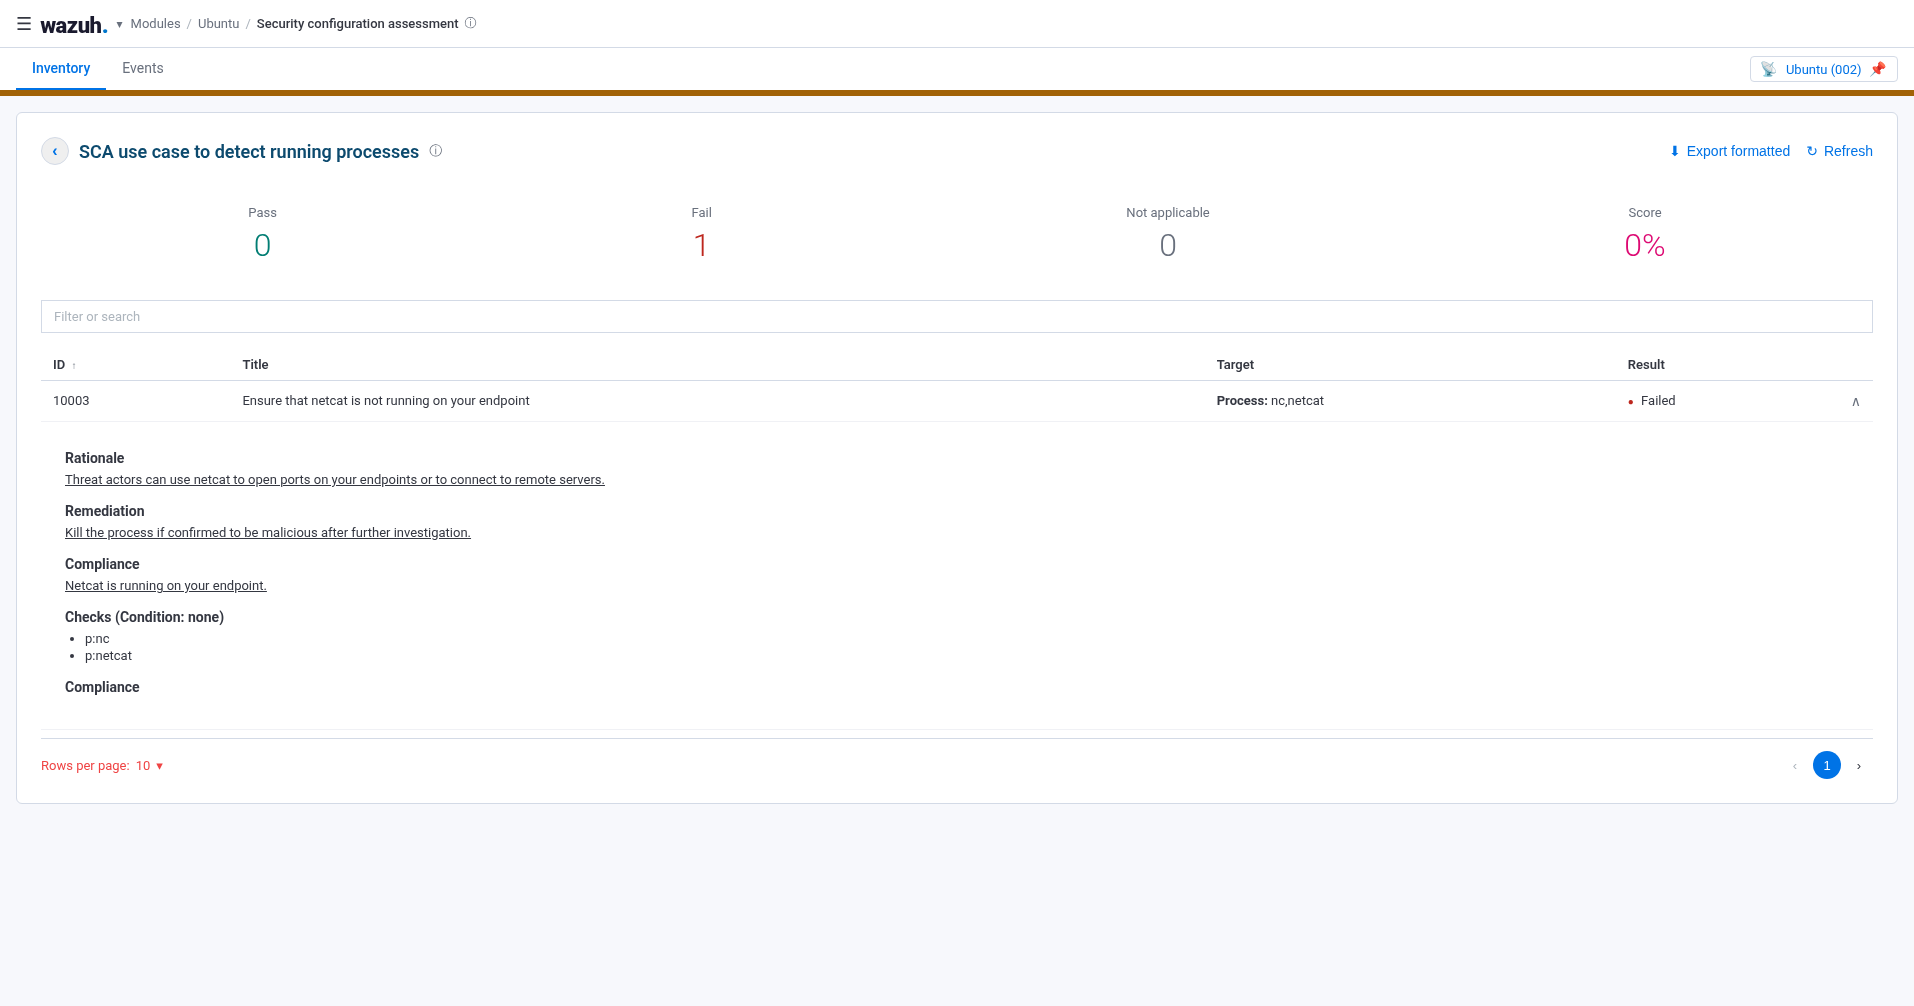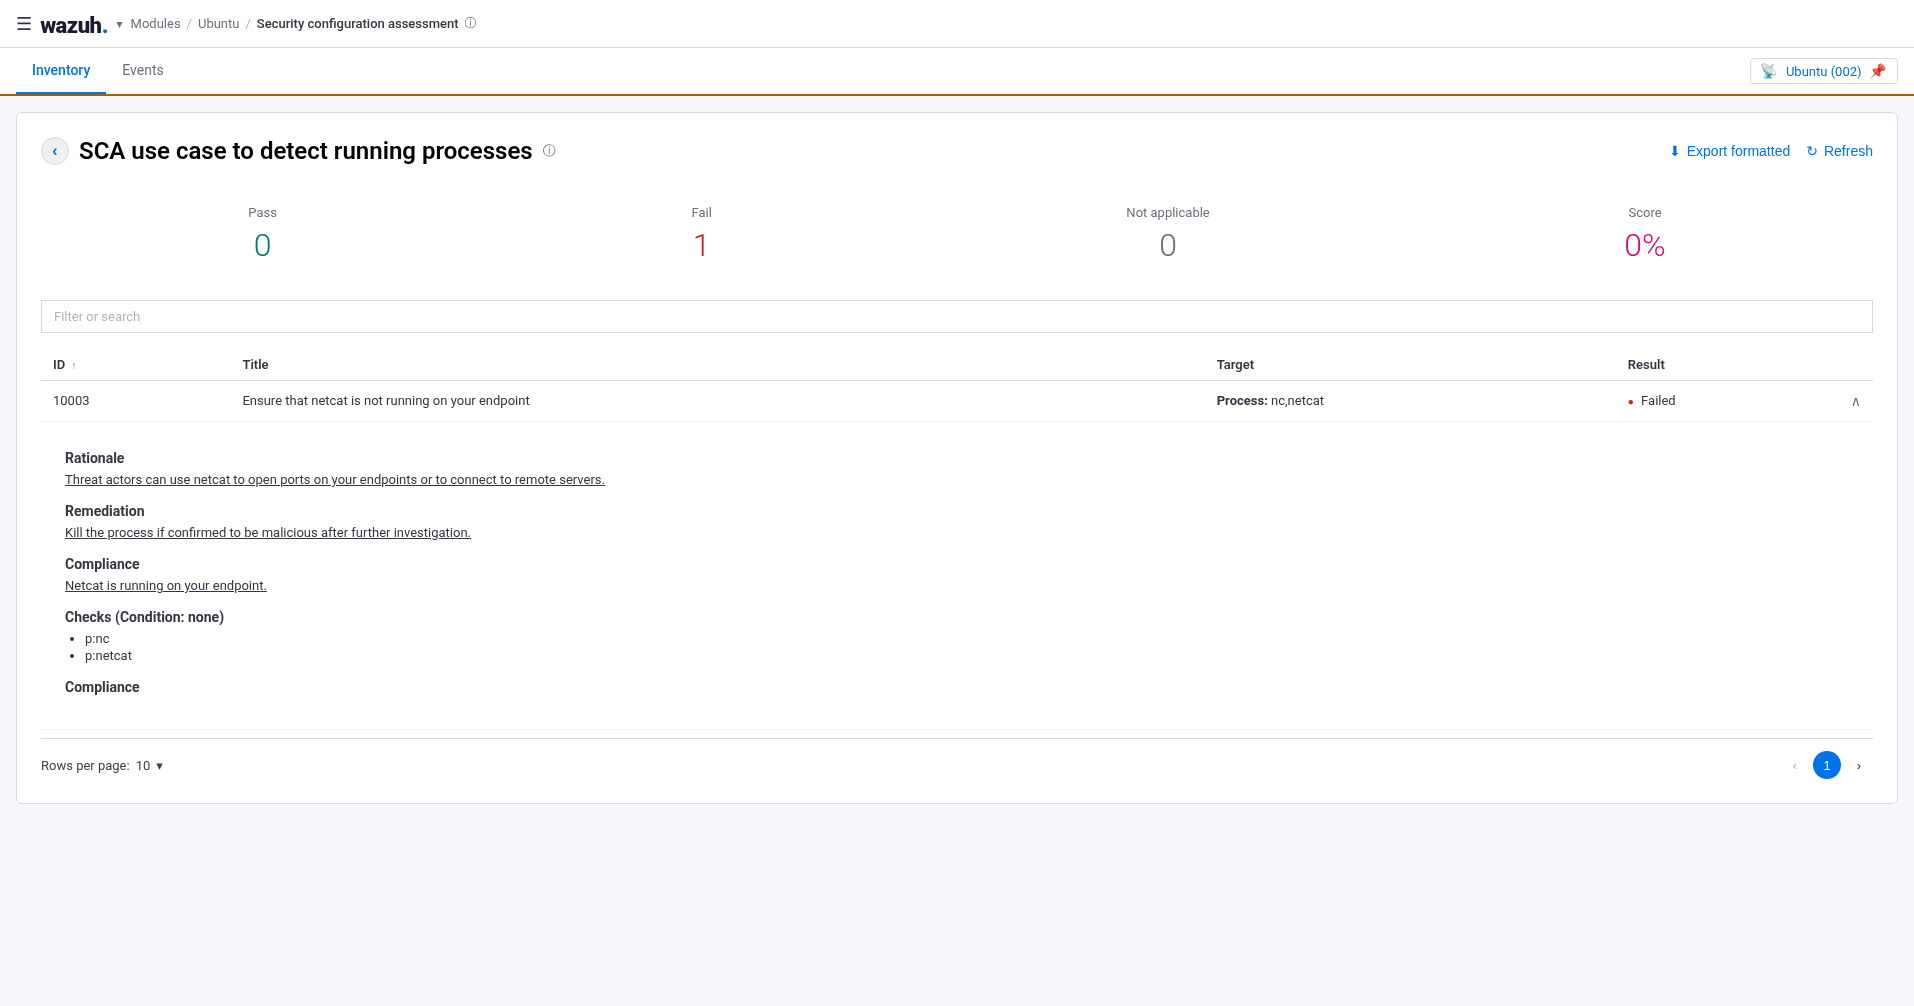--- a/index.html
+++ b/index.html
@@ -17,21 +17,21 @@
     .logo-dot { color: #1ba9f5; font-size: 26px; }
     .nav-chevron { color: #69707d; cursor: pointer; font-size: 12px; }
     .breadcrumb { display: flex; align-items: center; gap: 6px; color: #69707d; font-size: 13px; }
     .breadcrumb-sep { color: #adb5bd; }
     .breadcrumb-current { color: #343741; font-weight: 500; }
     .breadcrumb-info { color: #69707d; font-size: 12px; cursor: pointer; }
 
     
     .tab-row {
       display: flex; align-items: center; justify-content: space-between;
-      background: #fff; border-bottom: 2px solid #a16207;
+      background: #fff; border-bottom: 6px solid #a16207;
       padding: 0 16px; height: 48px;
     }
     .tabs { display: flex; gap: 0; height: 100%; }
     .tab {
       display: flex; align-items: center; padding: 0 16px;
       font-size: 14px; color: #69707d; cursor: pointer;
       border-bottom: 2px solid transparent; height: 100%;
     }
     .tab.active { color: #0073e6; border-bottom: 2px solid #0073e6; font-weight: 500; }
 
@@ -54,21 +54,21 @@
     .card-header {
       display: flex; align-items: center; justify-content: space-between;
       margin-bottom: 24px;
     }
     .card-header-left { display: flex; align-items: center; gap: 10px; }
     .back-btn {
       color: #0073e6; cursor: pointer; font-size: 16px; font-weight: bold;
       border: 1px solid #d3dae6; border-radius: 50%; width: 28px; height: 28px;
       display: flex; align-items: center; justify-content: center;
     }
-    .card-title { font-size: 24px; font-weight: 600; color: #000000; }
+    .card-title { font-size: 18px; font-weight: 600; color: #0c4a6e; }
     .card-title-info { color: #69707d; font-size: 13px; cursor: pointer; }
     .card-header-right { display: flex; align-items: center; gap: 16px; }
     .btn-link {
       display: flex; align-items: center; gap: 6px;
       color: #0073e6; background: none; border: none; cursor: pointer;
       font-size: 14px; font-weight: 500;
     }
 
     
     .stats-row {
@@ -118,21 +118,21 @@
     .checks-list { list-style: disc; padding-left: 20px; margin-top: 4px; }
     .checks-list li { font-size: 13px; color: #343741; margin-bottom: 2px; }
 
     
     .table-footer {
       display: flex; align-items: center; justify-content: space-between;
       padding: 12px 0 0 0; border-top: 1px solid #d3dae6; margin-top: 8px;
     }
     .rows-per-page {
       display: flex; align-items: center; gap: 6px;
-      font-size: 13px; color: #404040; cursor: pointer;
+      font-size: 13px; color: #ef4444; cursor: pointer;
     }
     .pagination { display: flex; align-items: center; gap: 4px; }
     .page-btn {
       width: 28px; height: 28px; display: flex; align-items: center; justify-content: center;
       border: none; background: none; cursor: pointer; color: #343741; font-size: 13px;
       border-radius: 3px;
     }
     .page-btn.active { background: #0073e6; color: #fff; border-radius: 50%; }
     .page-btn:disabled { color: #adb5bd; cursor: default; }
   </style>

